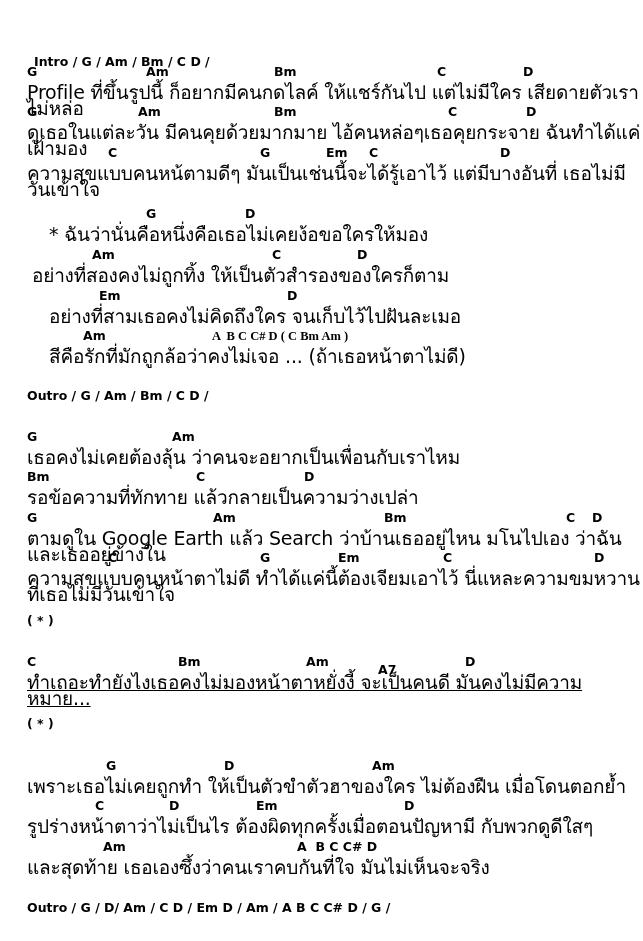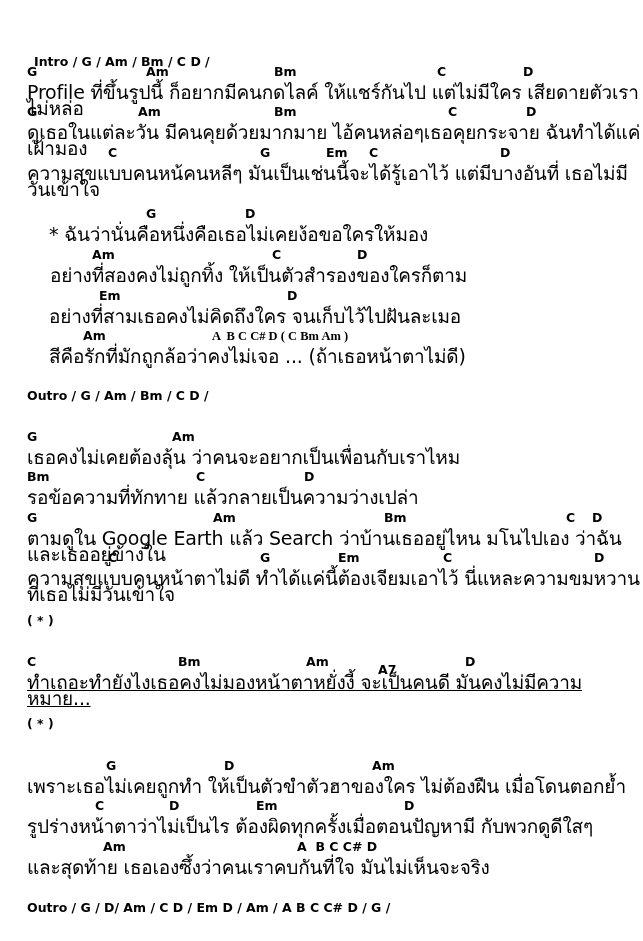--- a/index.html
+++ b/index.html
@@ -13,25 +13,25 @@
 </head>
 <body>
 
 <div id="sheet">
     <div class="heading" style="top: 23px; left: 34px; margin-top: 31px;">Intro  / G / Am / Bm / C D /</div>
     <div class="line chordline" style="top: 64px;"><span style="left: 27px;">G</span><span style="left: 146px;">Am</span><span style="left: 274px;">Bm</span><span style="left: 437px;">C</span><span style="left: 523px;">D</span></div>
     <div class="lyric" style="top: 84px; left: 27px;">Profile ที่ขึ้นรูปนี้ ก็อยากมีคนกดไลค์ ให้แชร์กันไป แต่ไม่มีใคร เสียดายตัวเราไม่หล่อ</div>
     <div class="line chordline" style="top: 104px;"><span style="left: 27px;">G</span><span style="left: 138px;">Am</span><span style="left: 274px;">Bm</span><span style="left: 448px;">C</span><span style="left: 526px;">D</span></div>
     <div class="lyric" style="top: 124px; left: 27px;">ดูเธอในแต่ละวัน มีคนคุยด้วยมากมาย ไอ้คนหล่อๆเธอคุยกระจาย ฉันทำได้แค่เฝ้ามอง</div>
     <div class="line chordline" style="top: 145px;"><span style="left: 108px;">C</span><span style="left: 260px;">G</span><span style="left: 326px;">Em</span><span style="left: 369px;">C</span><span style="left: 500px;">D</span></div>
-    <div class="lyric" style="top: 165px; left: 27px;">ความสุขแบบคนหน้คนหลีๆ มันเป็นเช่นนี้จะได้รู้เอาไว้ แต่มีบางอันที่ เธอไม่มีวันเข้าใจ</div>
+    <div class="lyric" style="top: 165px; left: 27px;">ความสุขแบบคนหน้ตามดีๆ มันเป็นเช่นนี้จะได้รู้เอาไว้ แต่มีบางอันที่ เธอไม่มีวันเข้าใจ</div>
     <div class="line chordline" style="top: 206px;"><span style="left: 146px;">G</span><span style="left: 245px;">D</span></div>
     <div class="lyric" style="top: 226px; left: 49px;">* ฉันว่านั่นคือหนึ่งคือเธอไม่เคยง้อขอใครให้มอง</div>
     <div class="line chordline" style="top: 247px;"><span style="left: 92px;">Am</span><span style="left: 272px;">C</span><span style="left: 357px;">D</span></div>
-    <div class="lyric" style="top: 267px; left: 50px;">อย่างที่สองคงไม่ถูกทิ้ง ให้เป็นตัวสำรองของใครก็ตาม</div>
+    <div class="lyric" style="top: 267px; left: 32px;">อย่างที่สองคงไม่ถูกทิ้ง ให้เป็นตัวสำรองของใครก็ตาม</div>
     <div class="line chordline" style="top: 288px;"><span style="left: 99px;">Em</span><span style="left: 287px;">D</span></div>
     <div class="lyric" style="top: 308px; left: 49px;">อย่างที่สามเธอคงไม่คิดถึงใคร จนเก็บไว้ไปฝันละเมอ</div>
     <div class="line chordline" style="top: 328px;"><span style="left: 83px;">Am</span><span style="left: 212px; font-family: Liberation Serif, serif;">A  B C C# D ( C Bm Am )</span></div>
     <div class="lyric" style="top: 348px; left: 49px;">สีคือรักที่มักถูกล้อว่าคงไม่เจอ ...            (ถ้าเธอหน้าตาไม่ดี)</div>
     <div class="heading" style="top: 388px; left: 27px;">Outro  / G / Am / Bm / C D /</div>
     <div class="line chordline" style="top: 429px;"><span style="left: 27px;">G</span><span style="left: 172px;">Am</span></div>
     <div class="lyric" style="top: 449px; left: 27px;">เธอคงไม่เคยต้องลุ้น ว่าคนจะอยากเป็นเพื่อนกับเราไหม</div>
     <div class="line chordline" style="top: 469px;"><span style="left: 27px;">Bm</span><span style="left: 196px;">C</span><span style="left: 304px;">D</span></div>
     <div class="lyric" style="top: 489px; left: 27px;">รอข้อความที่ทักทาย แล้วกลายเป็นความว่างเปล่า</div>
     <div class="line chordline" style="top: 510px;"><span style="left: 27px;">G</span><span style="left: 213px;">Am</span><span style="left: 384px;">Bm</span><span style="left: 566px;">C</span><span style="left: 592px;">D</span></div>

